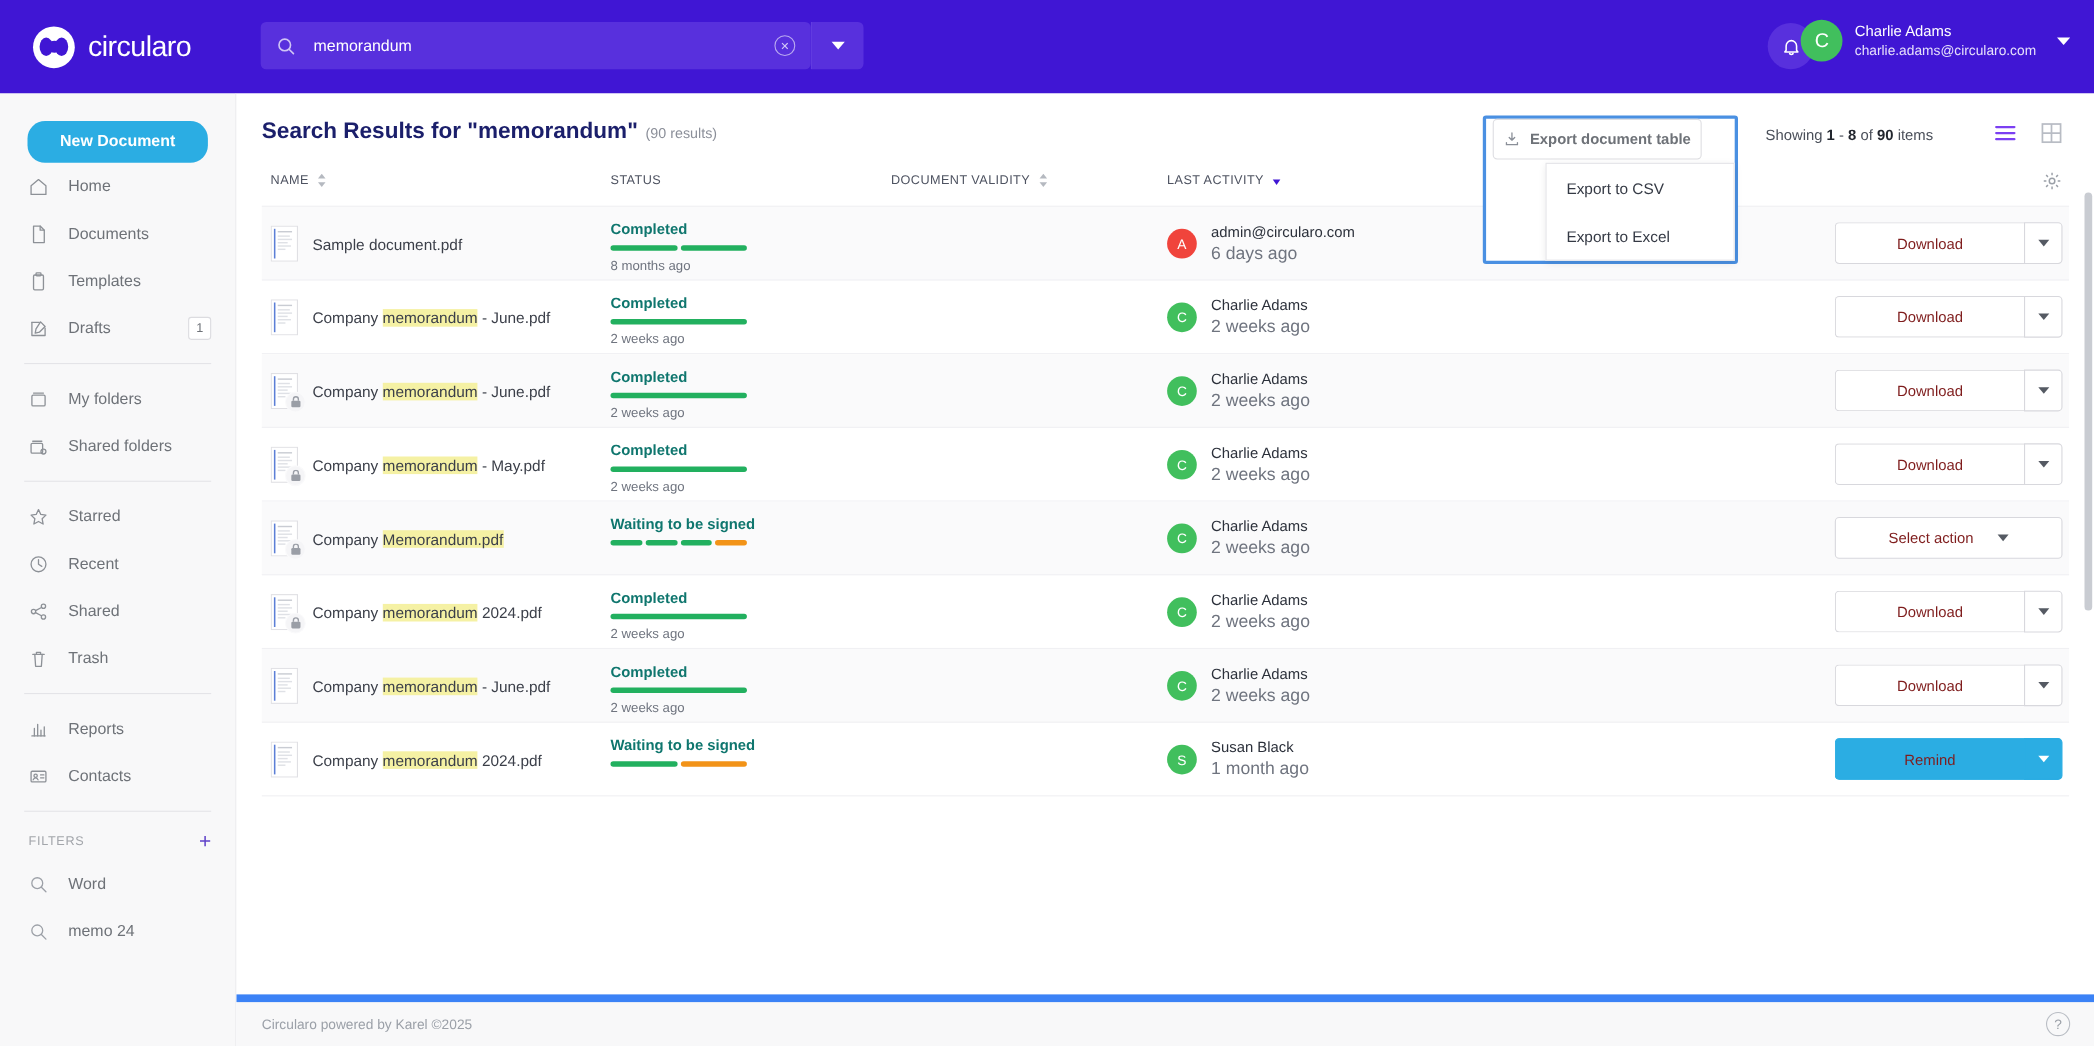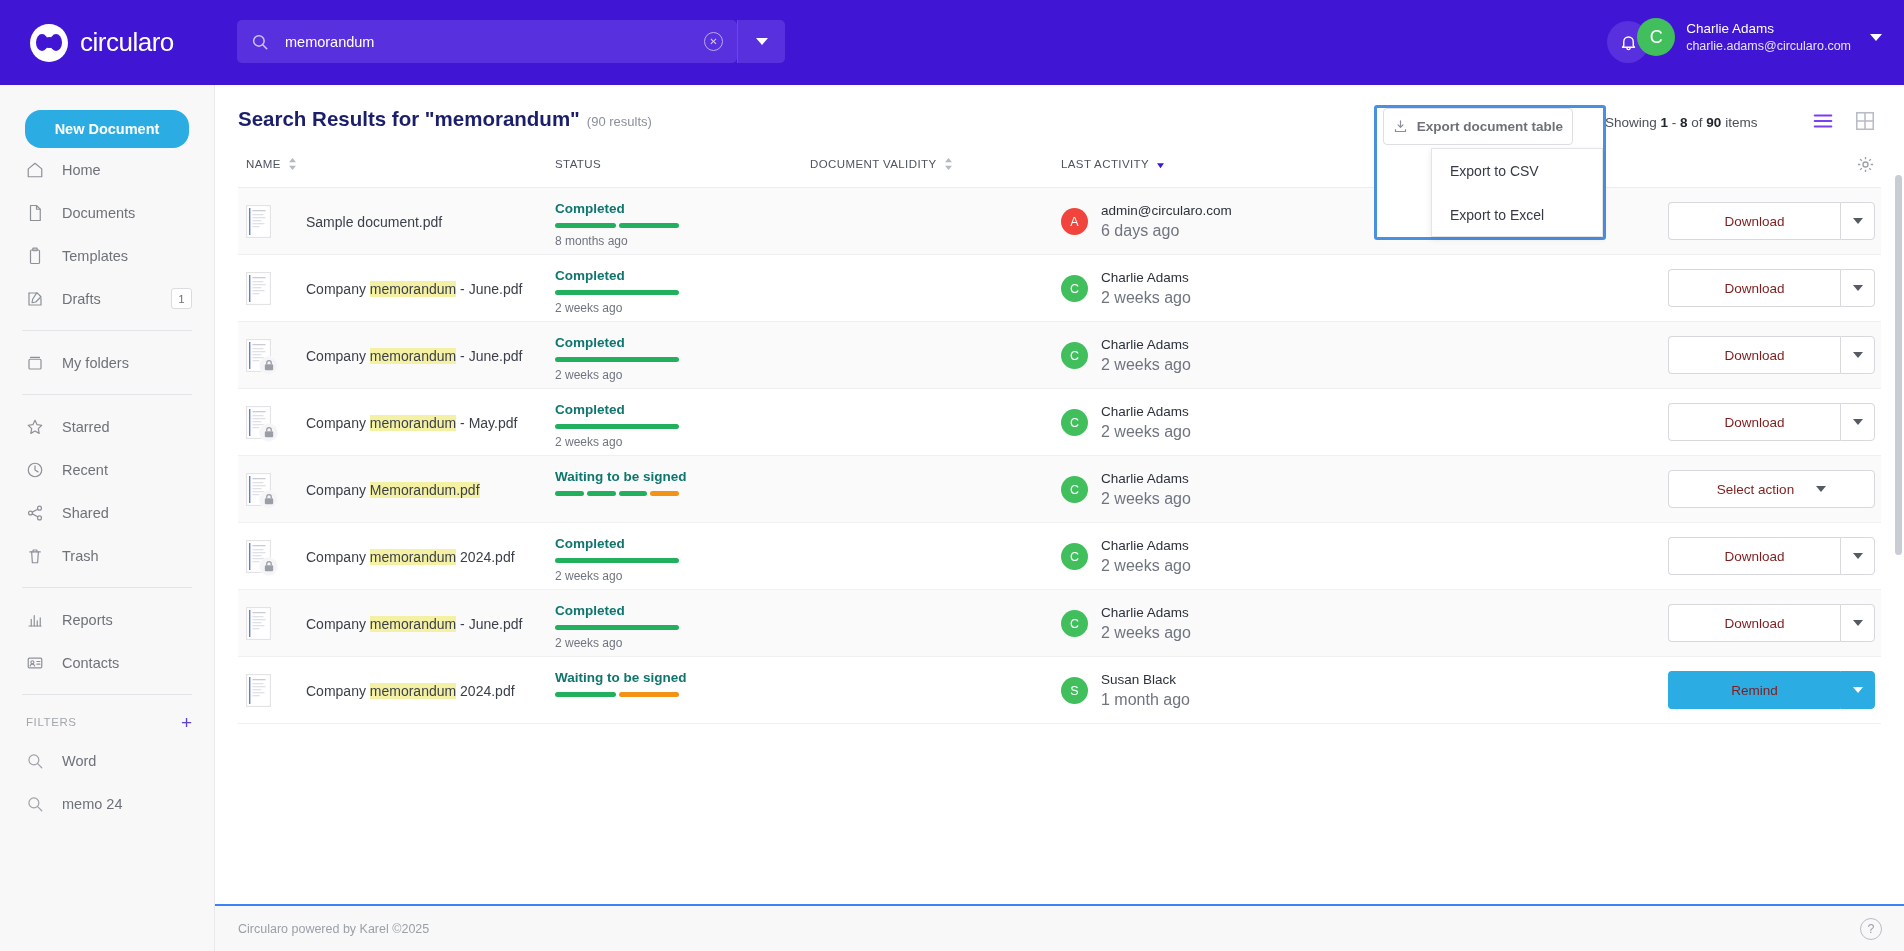--- a/index.html
+++ b/index.html
@@ -110,21 +110,21 @@
   }
   .page-head { position: relative; height: 65px; }
   .page-title {
     position: absolute; left: 23px; top: 22px;
     font-size: 20.5px; font-weight: bold; color: #1b1f6b;
   }
   .page-title .count { font-size: 13px; font-weight: normal; color: #8b8f99; margin-left: 7px;}
 
   
   .export-wrap {
-    position: absolute; left: 1159px; top: 20px; width: 232px; height: 135px;
+    position: absolute; left: 1133px; top: 20px; width: 232px; height: 135px;
     border: 3px solid #4a90e2; border-radius: 3px; background: #ffffff; z-index: 30;
   }
   .export-btn {
     position: absolute; left: 6px; top: 0px; width: 190px; height: 37px;
     background: #fff; border: 1px solid #dedee2; border-radius: 4px;
     display: flex; align-items: center; justify-content: center; gap: 9px;
     font-size: 13.5px; font-weight: bold; color: #6e7278; cursor: pointer;
   }
   .export-menu {
     position: absolute; left: 54px; top: 40px; width: 172px; height: 89px;
@@ -158,21 +158,21 @@
   .th-activity { left: 823px; }
   .sort-ico { width: 9px; height: 12px; display:block; }
   .gear-btn { position: absolute; right: 6px; top: 5px; cursor: pointer; }
 
   .rows { position: relative; }
   .row {
     position: relative; height: 67px; margin: 0 23px;
     border-bottom: 1px solid #f0f0f3;
   }
   .row.alt { background: #fafafb; }
-  .cell-name { position: absolute; left: 8px; top: 0; height: 67px; display: flex; align-items: center; gap: 35px; }
+  .cell-name { position: absolute; left: 8px; top: 0; height: 67px; display: flex; align-items: center; gap: 13px; }
   .doc-ico { position: relative; width: 25px; height: 33px; flex: 0 0 auto; }
   .lock-badge {
     position: absolute; right: -7px; bottom: -3px; width: 19px; height: 19px;
     border-radius: 50%; background: #f5f5f7; border: 1.5px solid #fafafb;
     display: flex; align-items: center; justify-content: center;
   }
   .fname { font-size: 14px; color: #3b3f49; white-space: nowrap; }
   .hl { background: #f5f1a4; }
 
   .cell-status { position: absolute; left: 317px; top: 13px; width: 230px; }
@@ -202,21 +202,21 @@
     border-radius: 0 4px 4px 0; display:flex; align-items:center; justify-content:center; cursor:pointer;
   }
   .act-btn.single { width: 207px; border-right: 1px solid #d8d8dd; border-radius: 4px; gap: 22px; }
   .act-btn.primary { background: #2bade3; border-color: #2bade3; color: #7f1d1d; font-weight: normal; }
   .act-caret.primary { background: #2bade3; border-color: #2bade3; }
   .cdown { width:0;height:0;border-left:5px solid transparent;border-right:5px solid transparent;border-top:6px solid #555a63; }
   .cdown.w { border-top-color: #fff; }
 
   .footer {
     position: absolute; left: 215px; bottom: 0; width: 1689px; height: 47px;
-    background: #f8f8f9; border-top: 2px solid #3b82f6; display: flex; align-items: center;
+    background: #f8f8f9; border-top: 7px solid #3b82f6; display: flex; align-items: center;
   }
   .footer-txt { margin-left: 23px; font-size: 12.5px; color: #9ba0a8; }
   .help-btn {
     position: absolute; right: 22px; width: 22px; height: 22px; border-radius: 50%;
     border: 1.4px solid #b9bdc4; color: #9ba0a8; font-size: 12.5px;
     display:flex; align-items:center; justify-content:center; cursor: pointer;
   }
   .scrollbar {
     position: absolute; right: 2px; top: 90px; width: 7px; height: 380px;
     background: #c9ccd2; border-radius: 4px;
@@ -296,20 +296,28 @@
           <span class="nav-label">Drafts</span>
           <span class="nav-badge">1</span>
         </div>
         <div class="nav-sep"></div>
         <div class="nav-item">
           <svg class="nav-ico" viewBox="0 0 24 24" fill="none" stroke="#8d9197" stroke-width="1.6" stroke-linejoin="round" stroke-linecap="round">
             <rect x="4" y="7" width="16" height="13" rx="1.5"></rect>
             <path d="M6 4.5h12"></path>
           </svg>
           <span class="nav-label">My folders</span>
+        </div>
+        <div class="nav-item">
+          <svg class="nav-ico" viewBox="0 0 24 24" fill="none" stroke="#8d9197" stroke-width="1.6" stroke-linejoin="round" stroke-linecap="round">
+            <rect x="3" y="8" width="14" height="12" rx="1.5"></rect>
+            <path d="M5 5.5h11"></path>
+            <circle cx="18" cy="18" r="3"></circle>
+          </svg>
+          <span class="nav-label">Shared folders</span>
         </div>
         <div class="nav-sep"></div>
         <div class="nav-item">
           <svg class="nav-ico" viewBox="0 0 24 24" fill="none" stroke="#8d9197" stroke-width="1.6" stroke-linejoin="round" stroke-linecap="round">
             <path d="m12 3 2.8 5.9 6.2.8-4.6 4.4 1.2 6.4L12 17.4 6.4 20.5l1.2-6.4L3 9.7l6.2-.8z"></path>
           </svg>
           <span class="nav-label">Starred</span>
         </div>
         <div class="nav-item">
           <svg class="nav-ico" viewBox="0 0 24 24" fill="none" stroke="#8d9197" stroke-width="1.6" stroke-linejoin="round" stroke-linecap="round">

